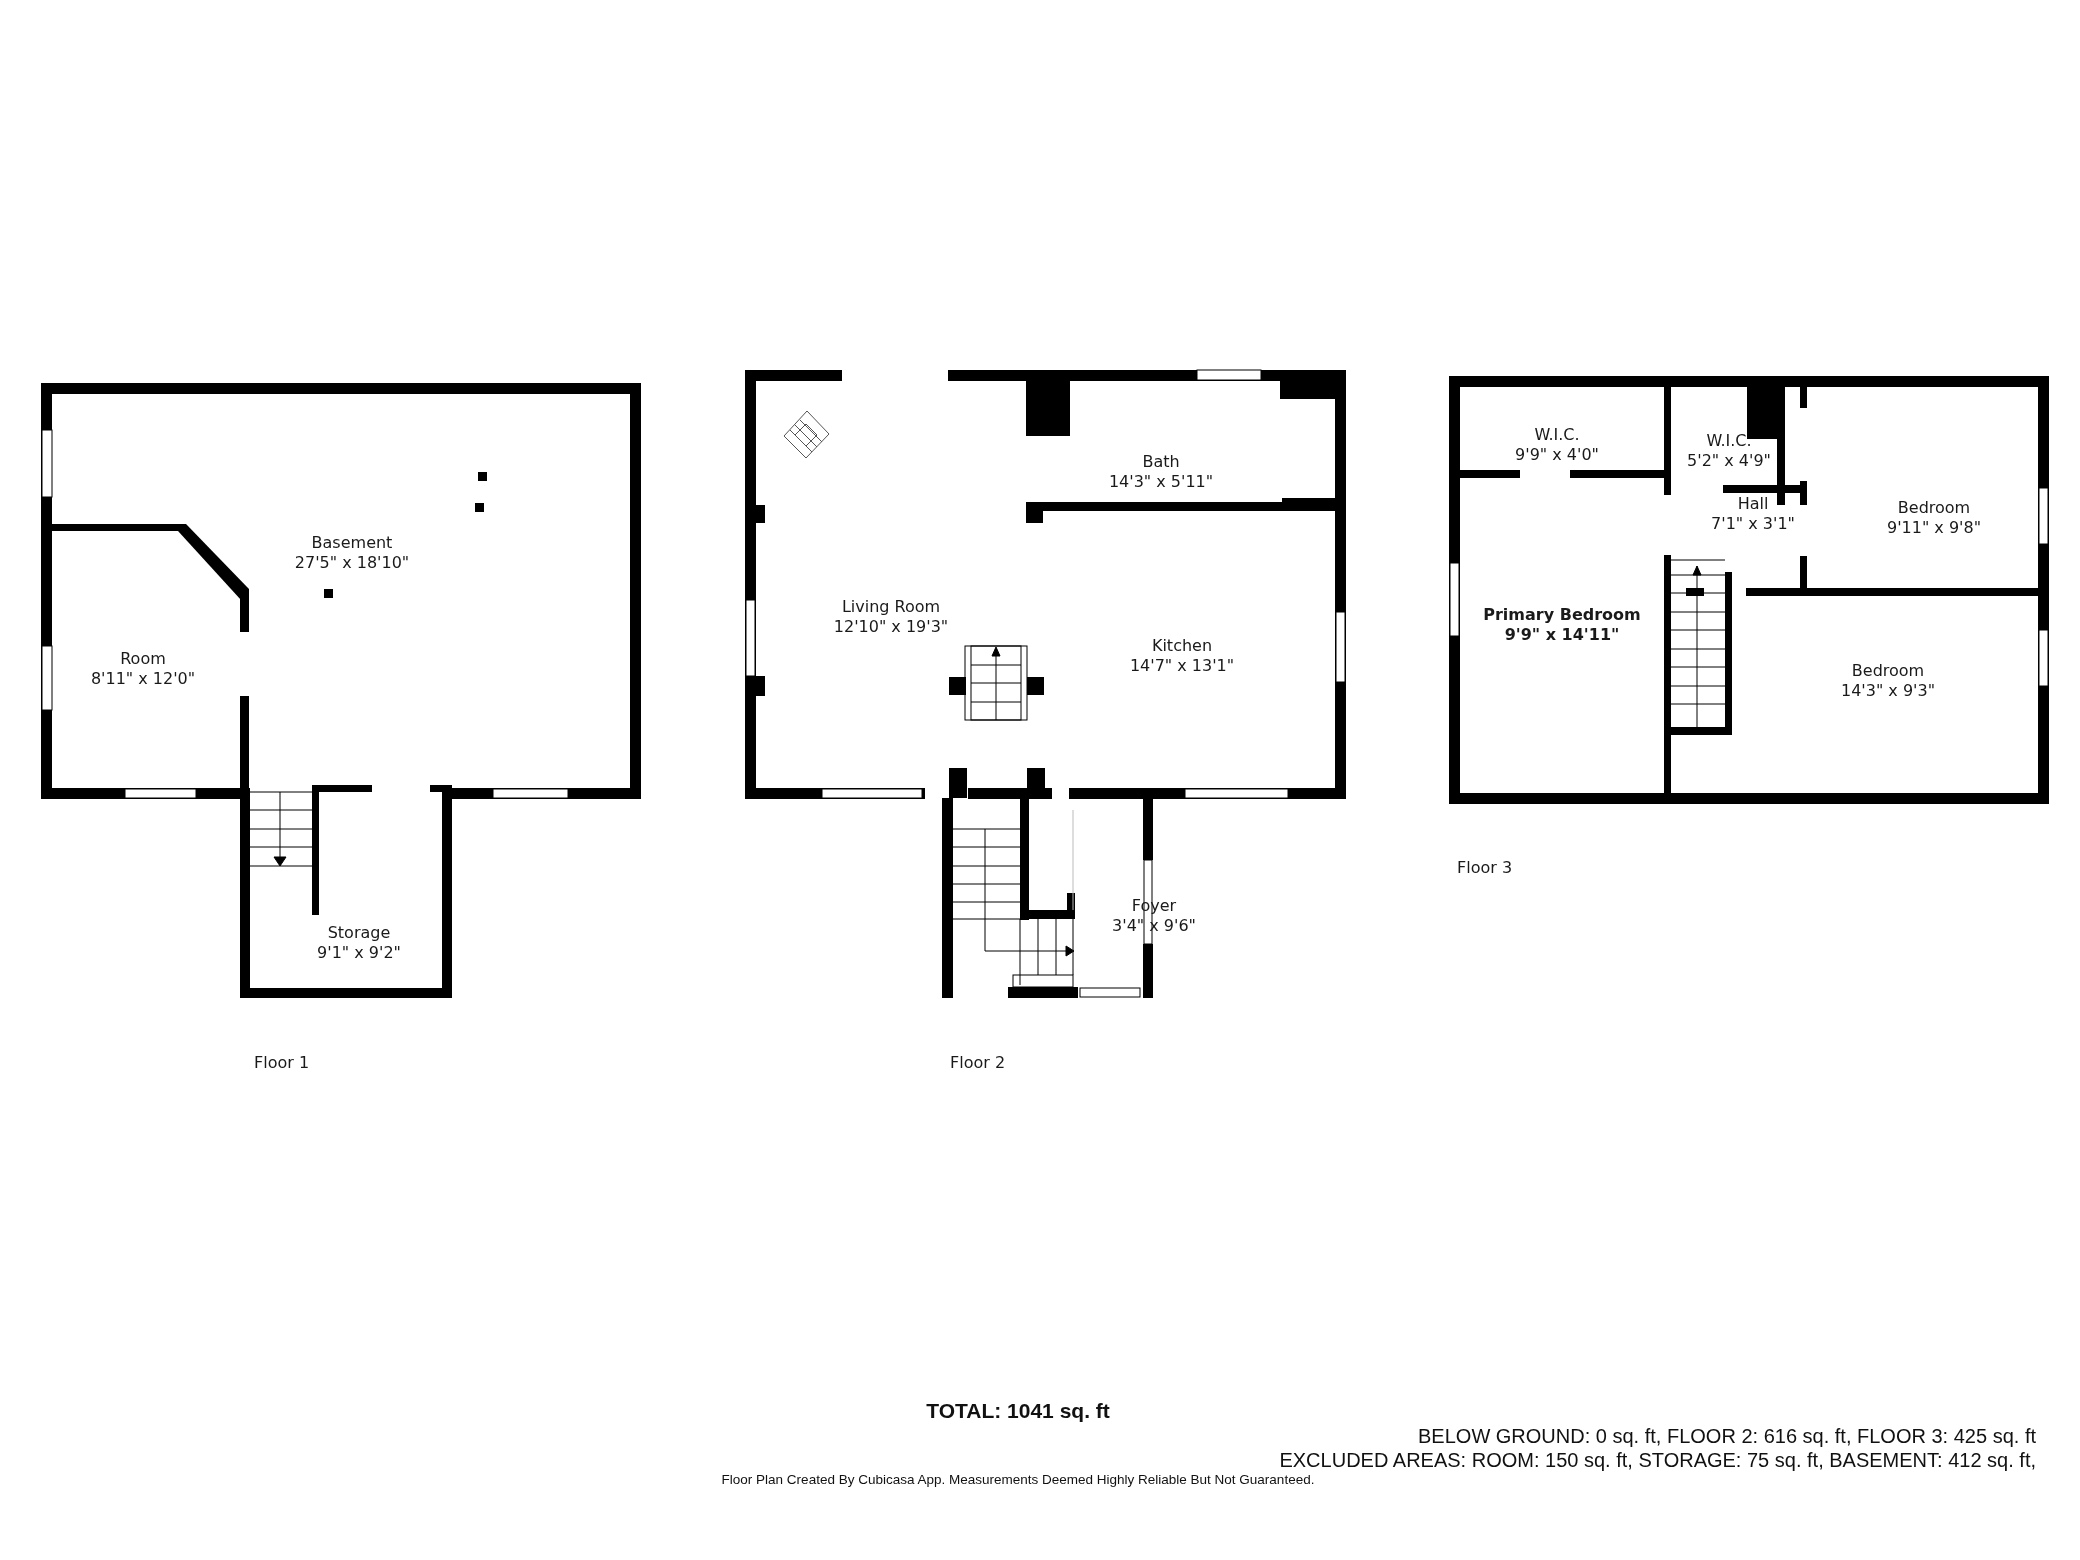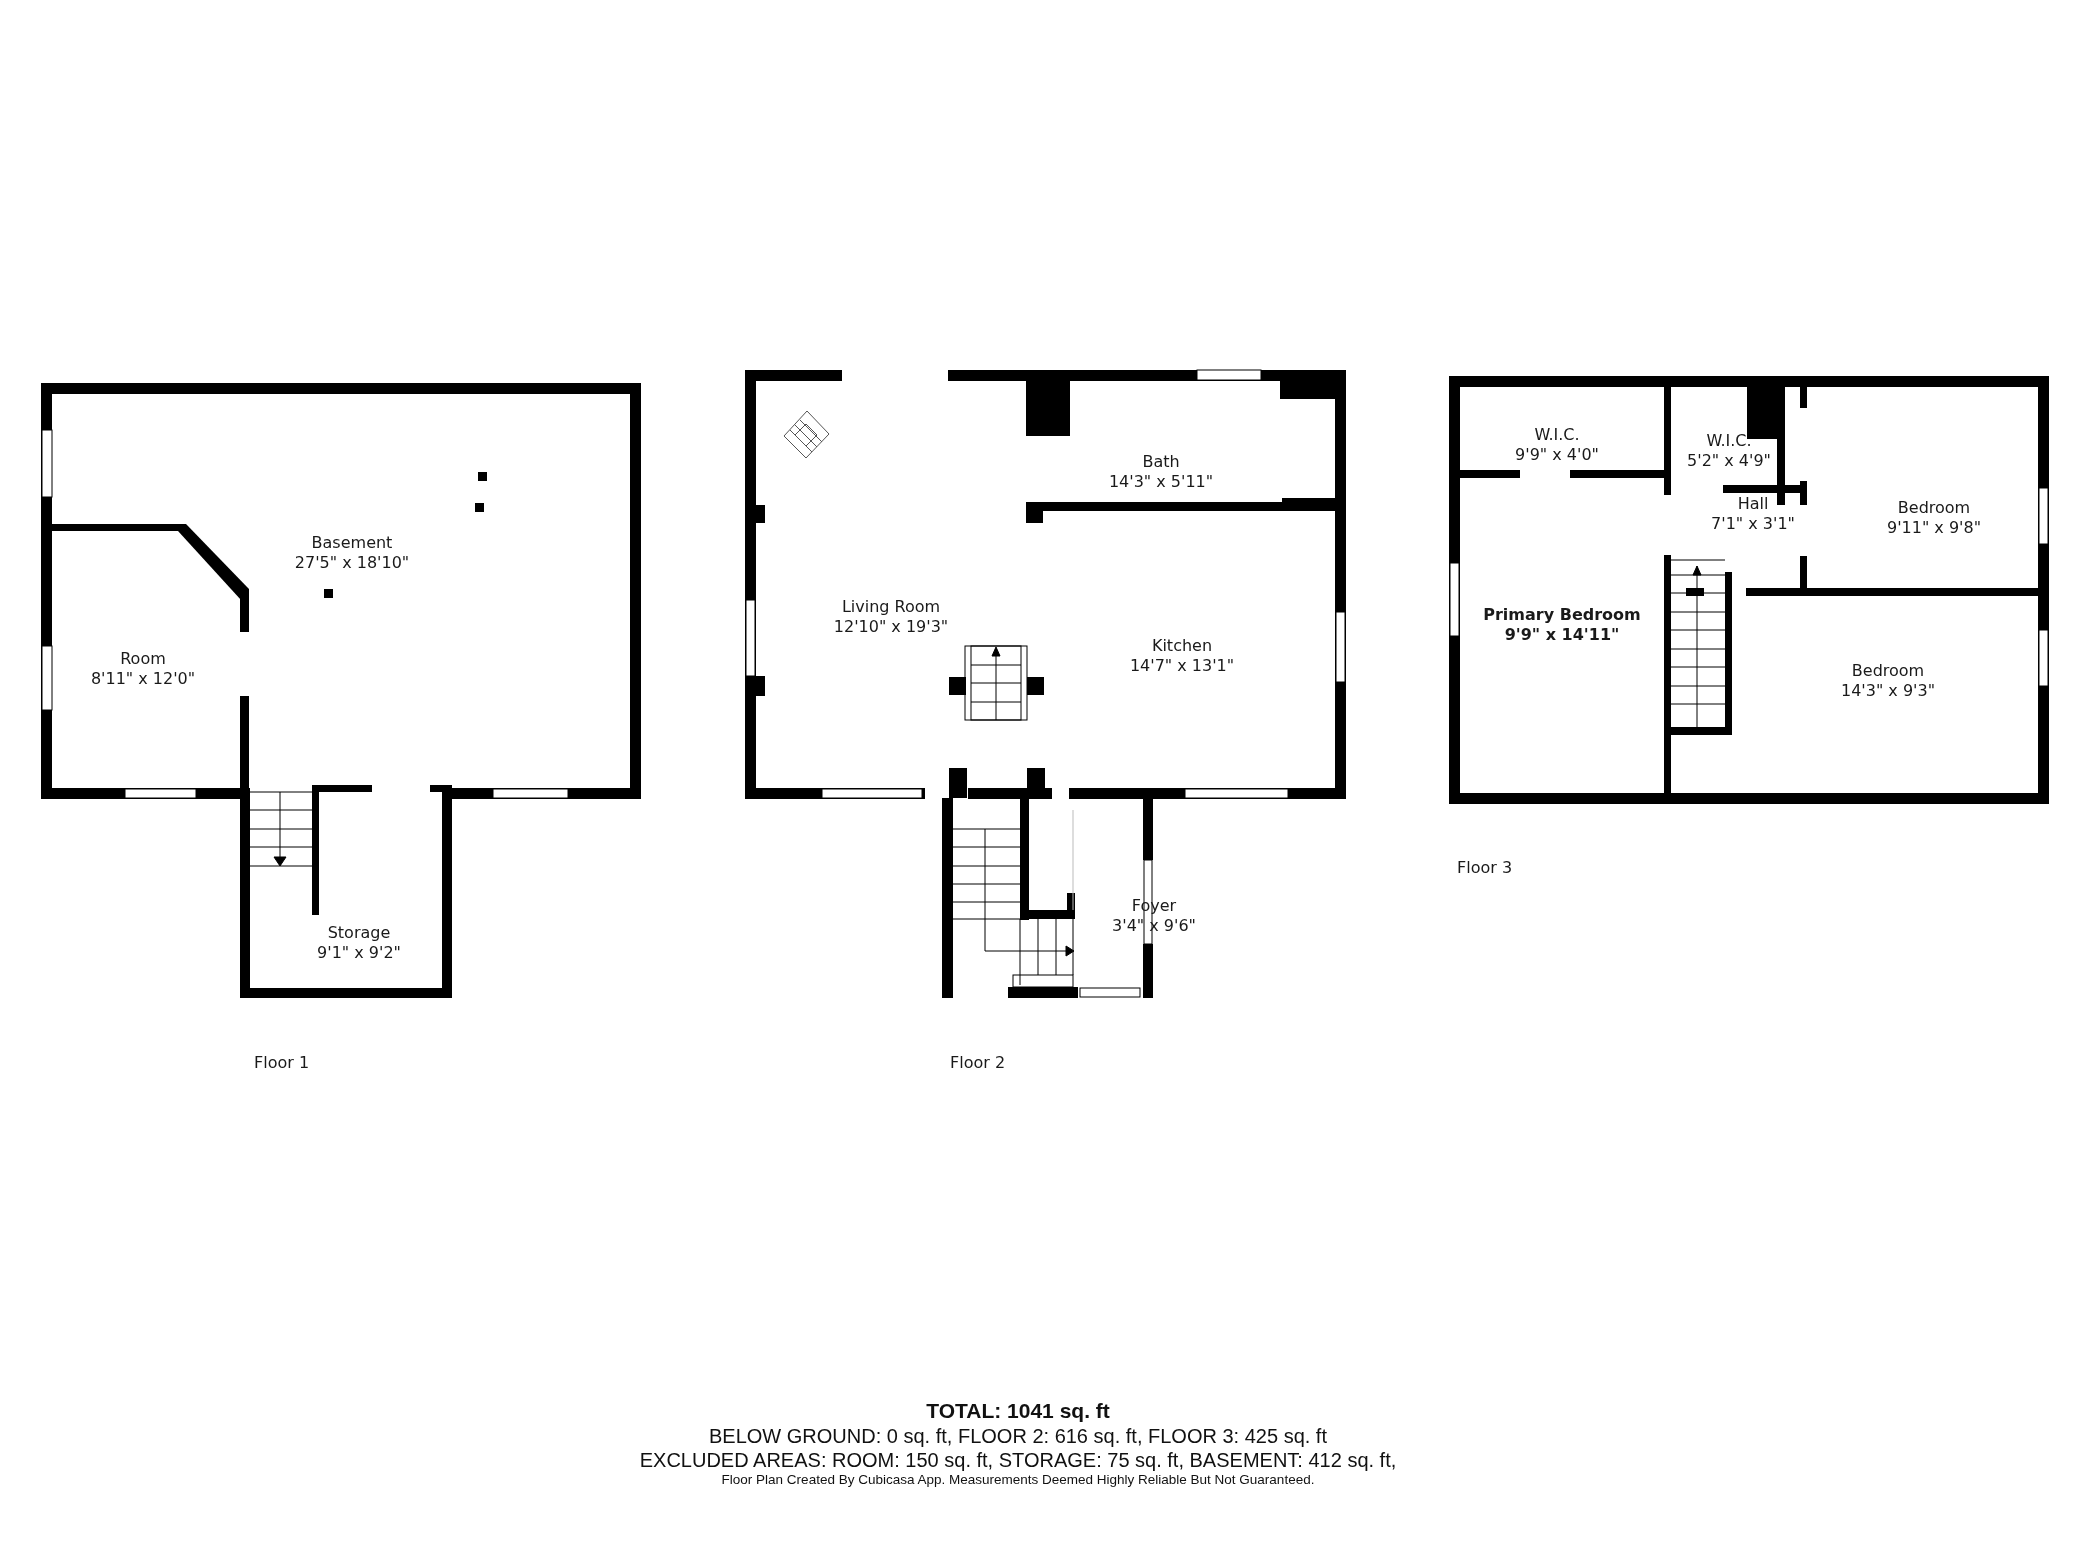--- a/index.html
+++ b/index.html
@@ -2,21 +2,21 @@
 <html><head>
 <meta charset="utf-8">
 <style>
   html, body { margin:0; padding:0; background:#ffffff; }
   body { width:2080px; height:1560px; position:relative; overflow:hidden; font-family:"DejaVu Sans", sans-serif; color:#111; }
   svg.plan { position:absolute; left:0; top:0; }
   .lbl { position:absolute; text-align:center; font-size:16px; line-height:20px; color:#1a1a1a; white-space:nowrap; transform:translateX(-50%); }
   .floorlbl { position:absolute; font-size:16px; color:#1a1a1a; }
   .summary { position:absolute; left:0; width:2036px; top:1398px; text-align:center; font-family:"Liberation Sans", sans-serif; color:#111; }
   .summary .total { font-weight:bold; font-size:21px; line-height:26px; }
-  .summary .line { font-size:20px; line-height:24px; }
+  .summary .line { font-size:20px; line-height:24px;text-align:right; }
   .summary .credit { font-size:13.5px; }
 </style>
 </head>
 <body>
 
 <svg class="plan" width="2080" height="1560" viewBox="0 0 2080 1560">
   <g fill="#000">
 
     <g>
 

